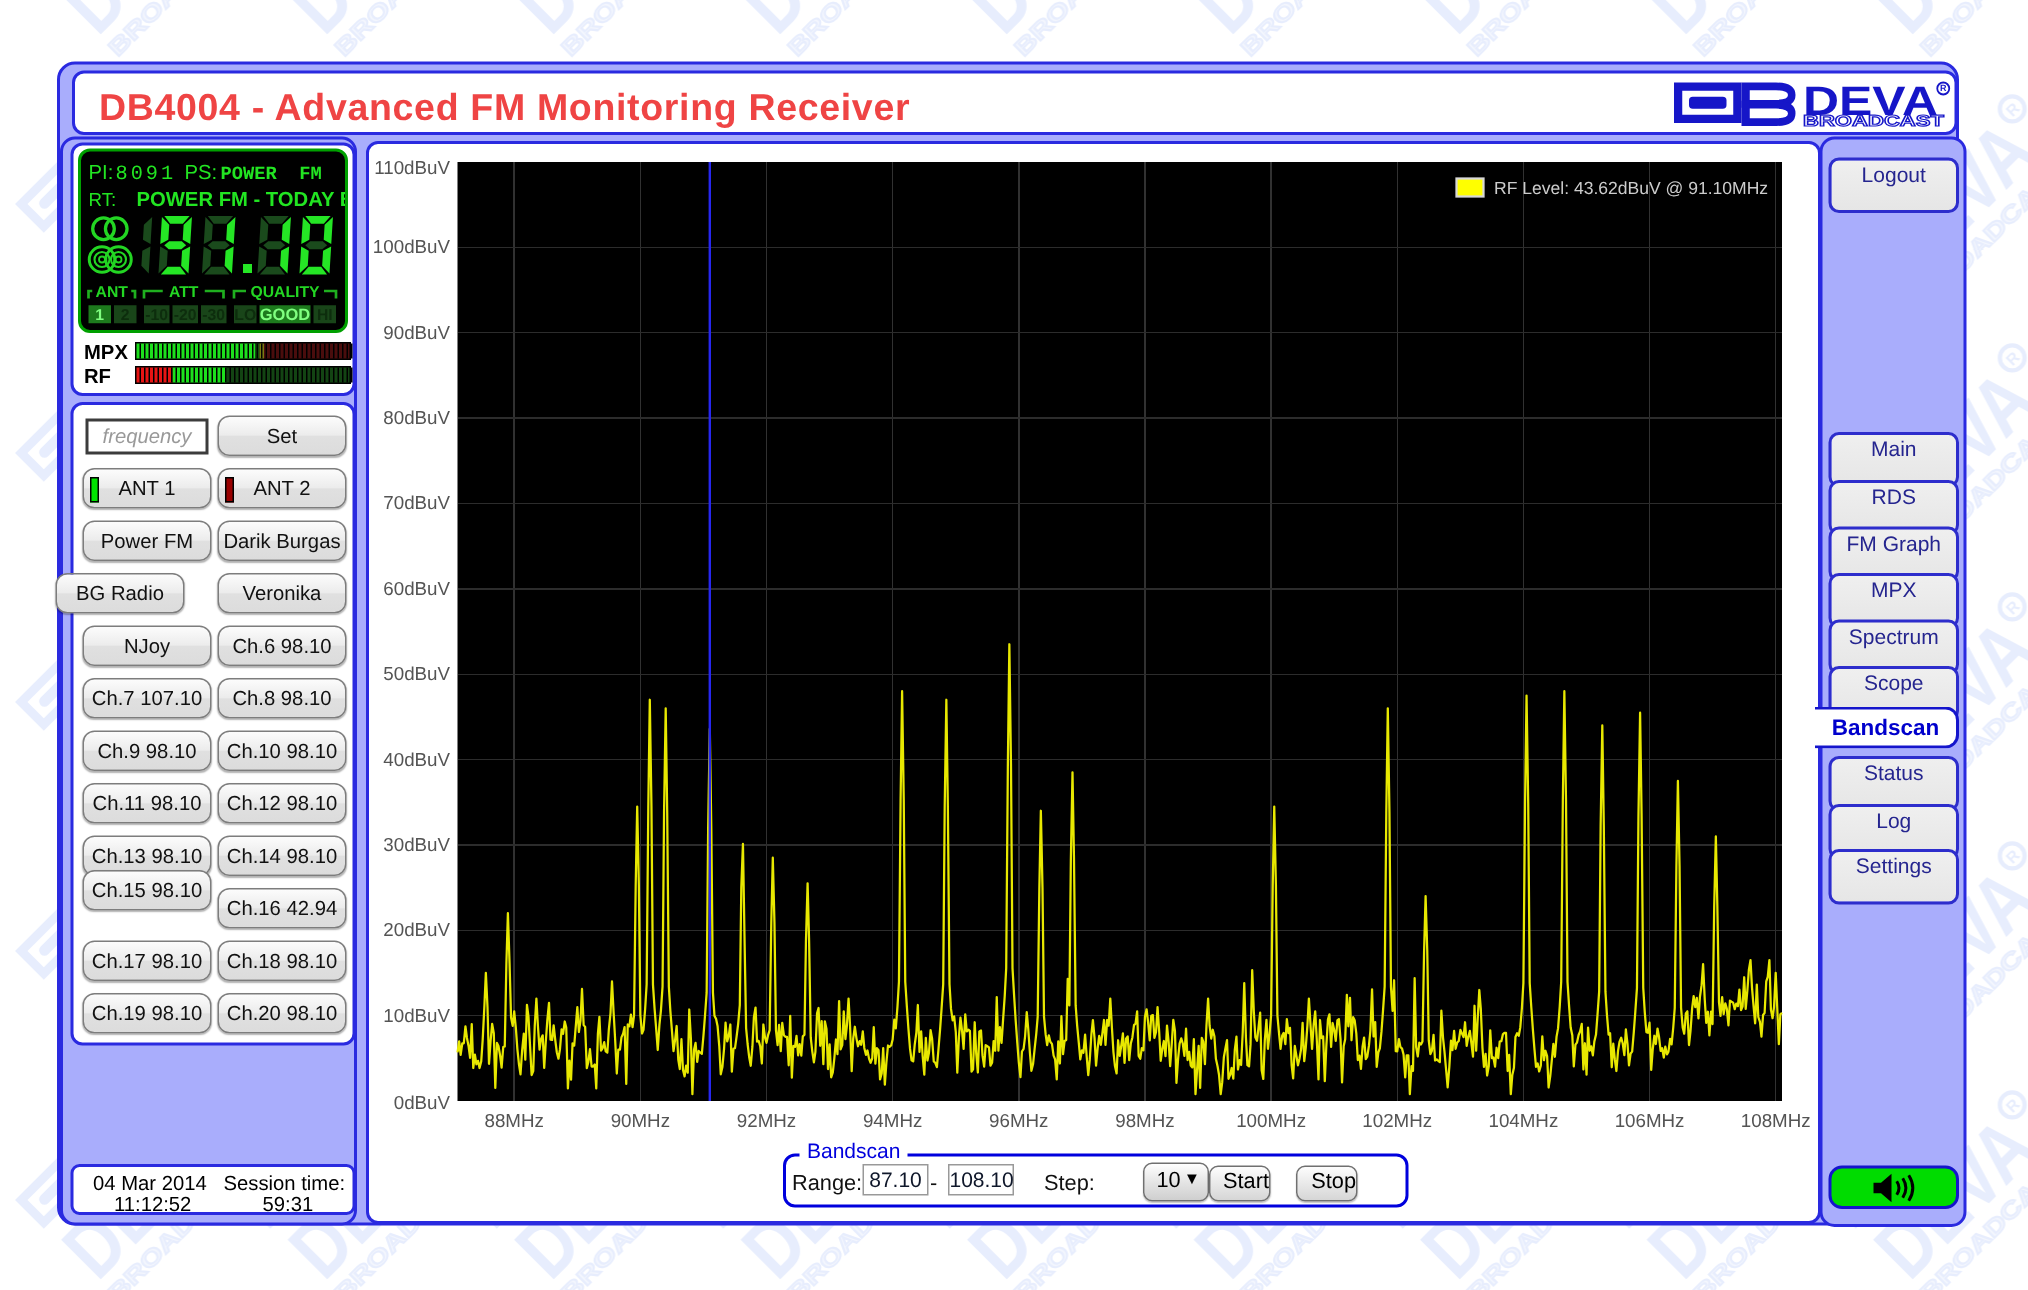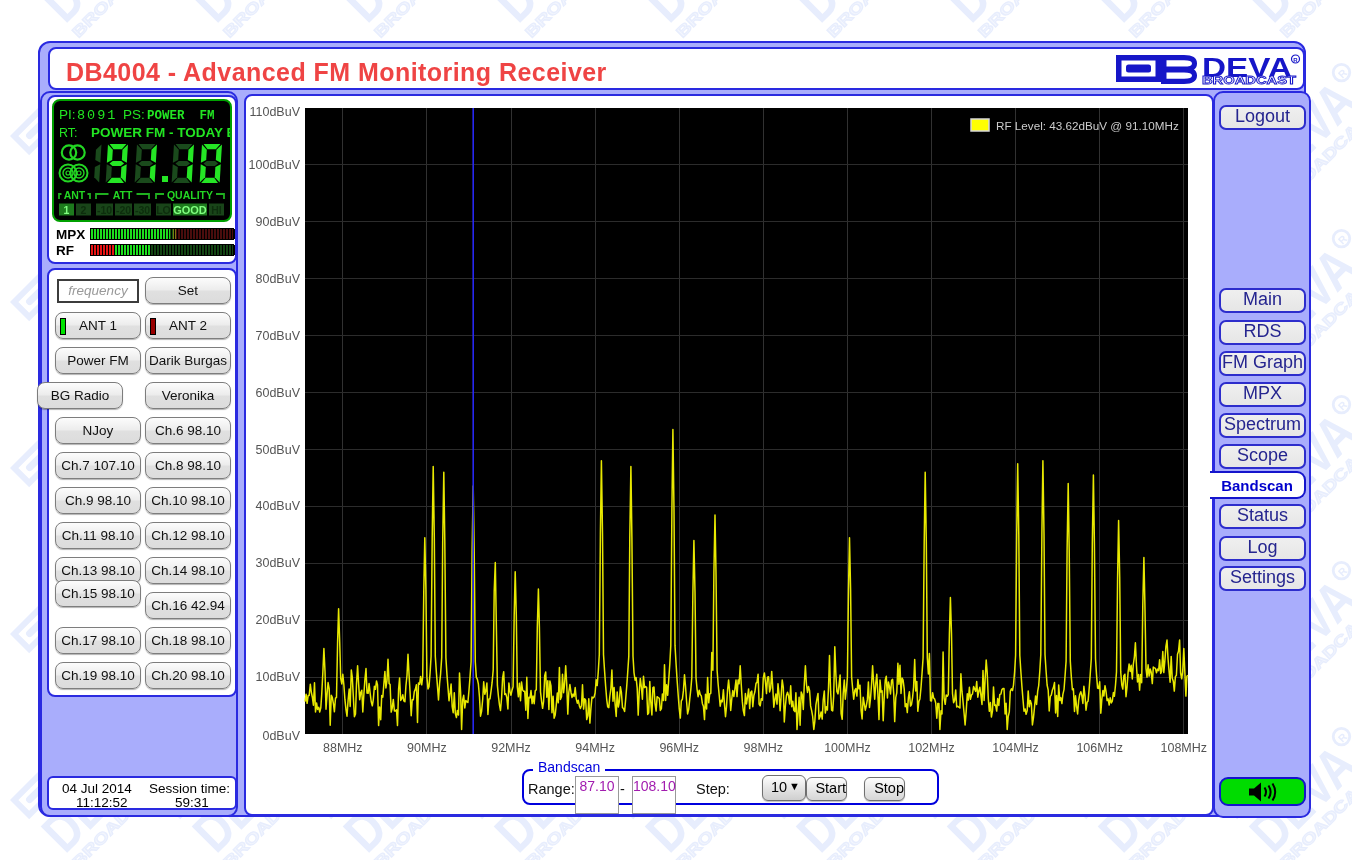--- a/index.html
+++ b/index.html
@@ -6,31 +6,31 @@
 .abs{position:absolute}
 .panel{position:absolute;background:#fff;border:2px solid #2a2ae0;border-radius:8px}
 .outer{position:absolute;left:38px;top:41px;width:1268px;height:776px;background:#a9adfc;border:2px solid #2a2ae0;border-radius:12px}
 .leftcol{position:absolute;left:40px;top:91px;width:198px;height:726px;background:#a9adfc;border:2px solid #2a2ae0;border-radius:10px}
 .sidebar{position:absolute;left:1213px;top:91px;width:98px;height:727px;background:#a9adfc;border:2px solid #2a2ae0;border-radius:10px}
 .hdr{position:absolute;left:48px;top:47px;width:1257px;height:43px;background:#fff;border:2px solid #2a2ae0;border-radius:8px}
 .hdr h1{position:absolute;left:16px;top:9px;font-size:25px;letter-spacing:.45px;color:#ef4444}
 .pb,.setb{position:absolute;width:86px;height:27px;border:1.5px solid #7d7d7d;border-radius:8px;
  background:linear-gradient(180deg,#fcfcfc,#ececec 48%,#e0e0e0 52%,#dcdcdc);box-shadow:0 1px 1px rgba(0,0,0,.3);
  font-size:13.5px;color:#111;text-align:center;line-height:25px;white-space:nowrap;overflow:hidden}
-.nb{position:absolute;left:1219px;width:87px;height:25px;border:2px solid #2d2dcc;border-radius:7px;
- background:linear-gradient(180deg,#efefef,#e6e6e6);font-size:18px;color:#25258f;text-align:center;line-height:19px}
+.nb{position:absolute;left:1219px;width:87px;height:37px;border:2px solid #2d2dcc;border-radius:7px;
+ background:linear-gradient(180deg,#efefef,#e6e6e6);font-size:14px;color:#25258f;text-align:center;line-height:19px}
 .tab{position:absolute;left:1210px;top:471px;width:96px;height:28px;background:#fff;border:2px solid #1515cc;border-left:none;
  border-radius:0 9px 9px 0;font-size:15px;font-weight:bold;color:#0000cc;text-align:center;line-height:25px}
 .spk{position:absolute;left:1219px;top:777px;width:87px;height:29px;background:#00dc00;border:2px solid #1515cc;border-radius:9px}
 .freq{position:absolute;left:57px;top:279px;width:82px;height:24px;border:2px solid #3c3c3c;background:#fff;
  font-style:italic;color:#999;font-size:13.5px;text-align:center;line-height:20px}
 .ind{position:absolute;top:5px;width:6px;height:17px;border:1px solid #000}
 .fs{position:absolute;left:522px;top:769px;width:417px;height:36px;border:2px solid #0000dd;border-radius:8px}
 .leg{position:absolute;left:533px;top:759px;background:#fff;padding:0 5px;color:#0000dd;font-size:14px}
-.inp{position:absolute;top:776px;width:44px;height:38px;border:1.5px solid #999;background:#fff;font-size:14px;text-align:center;line-height:18px;color:#a21caf}
+.inp{position:absolute;top:776px;width:44px;height:21px;border:1.5px solid #999;background:#fff;font-size:14px;text-align:center;line-height:18px;color:#0f172a}
 .lbl{position:absolute;font-size:14.5px;color:#111}
 .gbtn{position:absolute;top:777px;height:24px;border:1.5px solid #707070;border-radius:6px;
  background:linear-gradient(180deg,#fdfdfd,#e9e9e9 50%,#d6d6d6);font-size:14.5px;color:#000;text-align:right;line-height:21px;box-shadow:0 1px 1px rgba(0,0,0,.25)}
 .sel{position:absolute;left:762px;top:775px;width:44px;height:26px;border:1.5px solid #707070;border-radius:6px;
  background:linear-gradient(180deg,#fefefe,#e5e5e5 50%,#cfcfcf);font-size:14.5px;color:#000;line-height:23px;box-shadow:0 1px 1px rgba(0,0,0,.25)}
 .dt{position:absolute;left:47px;top:776px;width:190px;height:34px;background:#fff;border:2px solid #2a2ae0;border-radius:6px;font-size:13.5px;color:#000}
 .dt div{position:absolute;white-space:nowrap}
 </style></head>
 <body>
 <svg class="abs" style="left:0;top:0" width="1352" height="860">
@@ -300,21 +300,21 @@
 <div class="pb" style="left:145px;top:522px">Ch.12 98.10</div>
 <div class="pb" style="left:55px;top:557px">Ch.13 98.10</div>
 <div class="pb" style="left:145px;top:557px">Ch.14 98.10</div>
 <div class="pb" style="left:55px;top:580px">Ch.15 98.10</div>
 <div class="pb" style="left:145px;top:592px">Ch.16 42.94</div>
 <div class="pb" style="left:55px;top:627px">Ch.17 98.10</div>
 <div class="pb" style="left:145px;top:627px">Ch.18 98.10</div>
 <div class="pb" style="left:55px;top:662px">Ch.19 98.10</div>
 <div class="pb" style="left:145px;top:662px">Ch.20 98.10</div>
 <div class="dt">
-<div style="left:13px;top:3px">04 Jul 2014</div>
+<div style="left:13px;top:3px">04 Mar 2014</div>
 <div style="left:100px;top:3px">Session time:</div>
 <div style="left:27px;top:17px">11:12:52</div>
 <div style="left:126px;top:17px">59:31</div>
 </div>
 <div class="panel" style="left:244px;top:94px;width:970px;height:722px"></div>
 <svg class="abs" style="left:244px;top:94px" width="970" height="722" viewBox="0 0 970 722" font-family="Liberation Sans, sans-serif">
 <rect x="61" y="14" width="883" height="626" fill="#000"></rect>
 <g shape-rendering="crispEdges">
       <line x1="98.8" y1="14" x2="98.8" y2="640" stroke="#313131" stroke-width="1"></line>
       <line x1="182.9" y1="14" x2="182.9" y2="640" stroke="#313131" stroke-width="1"></line>

